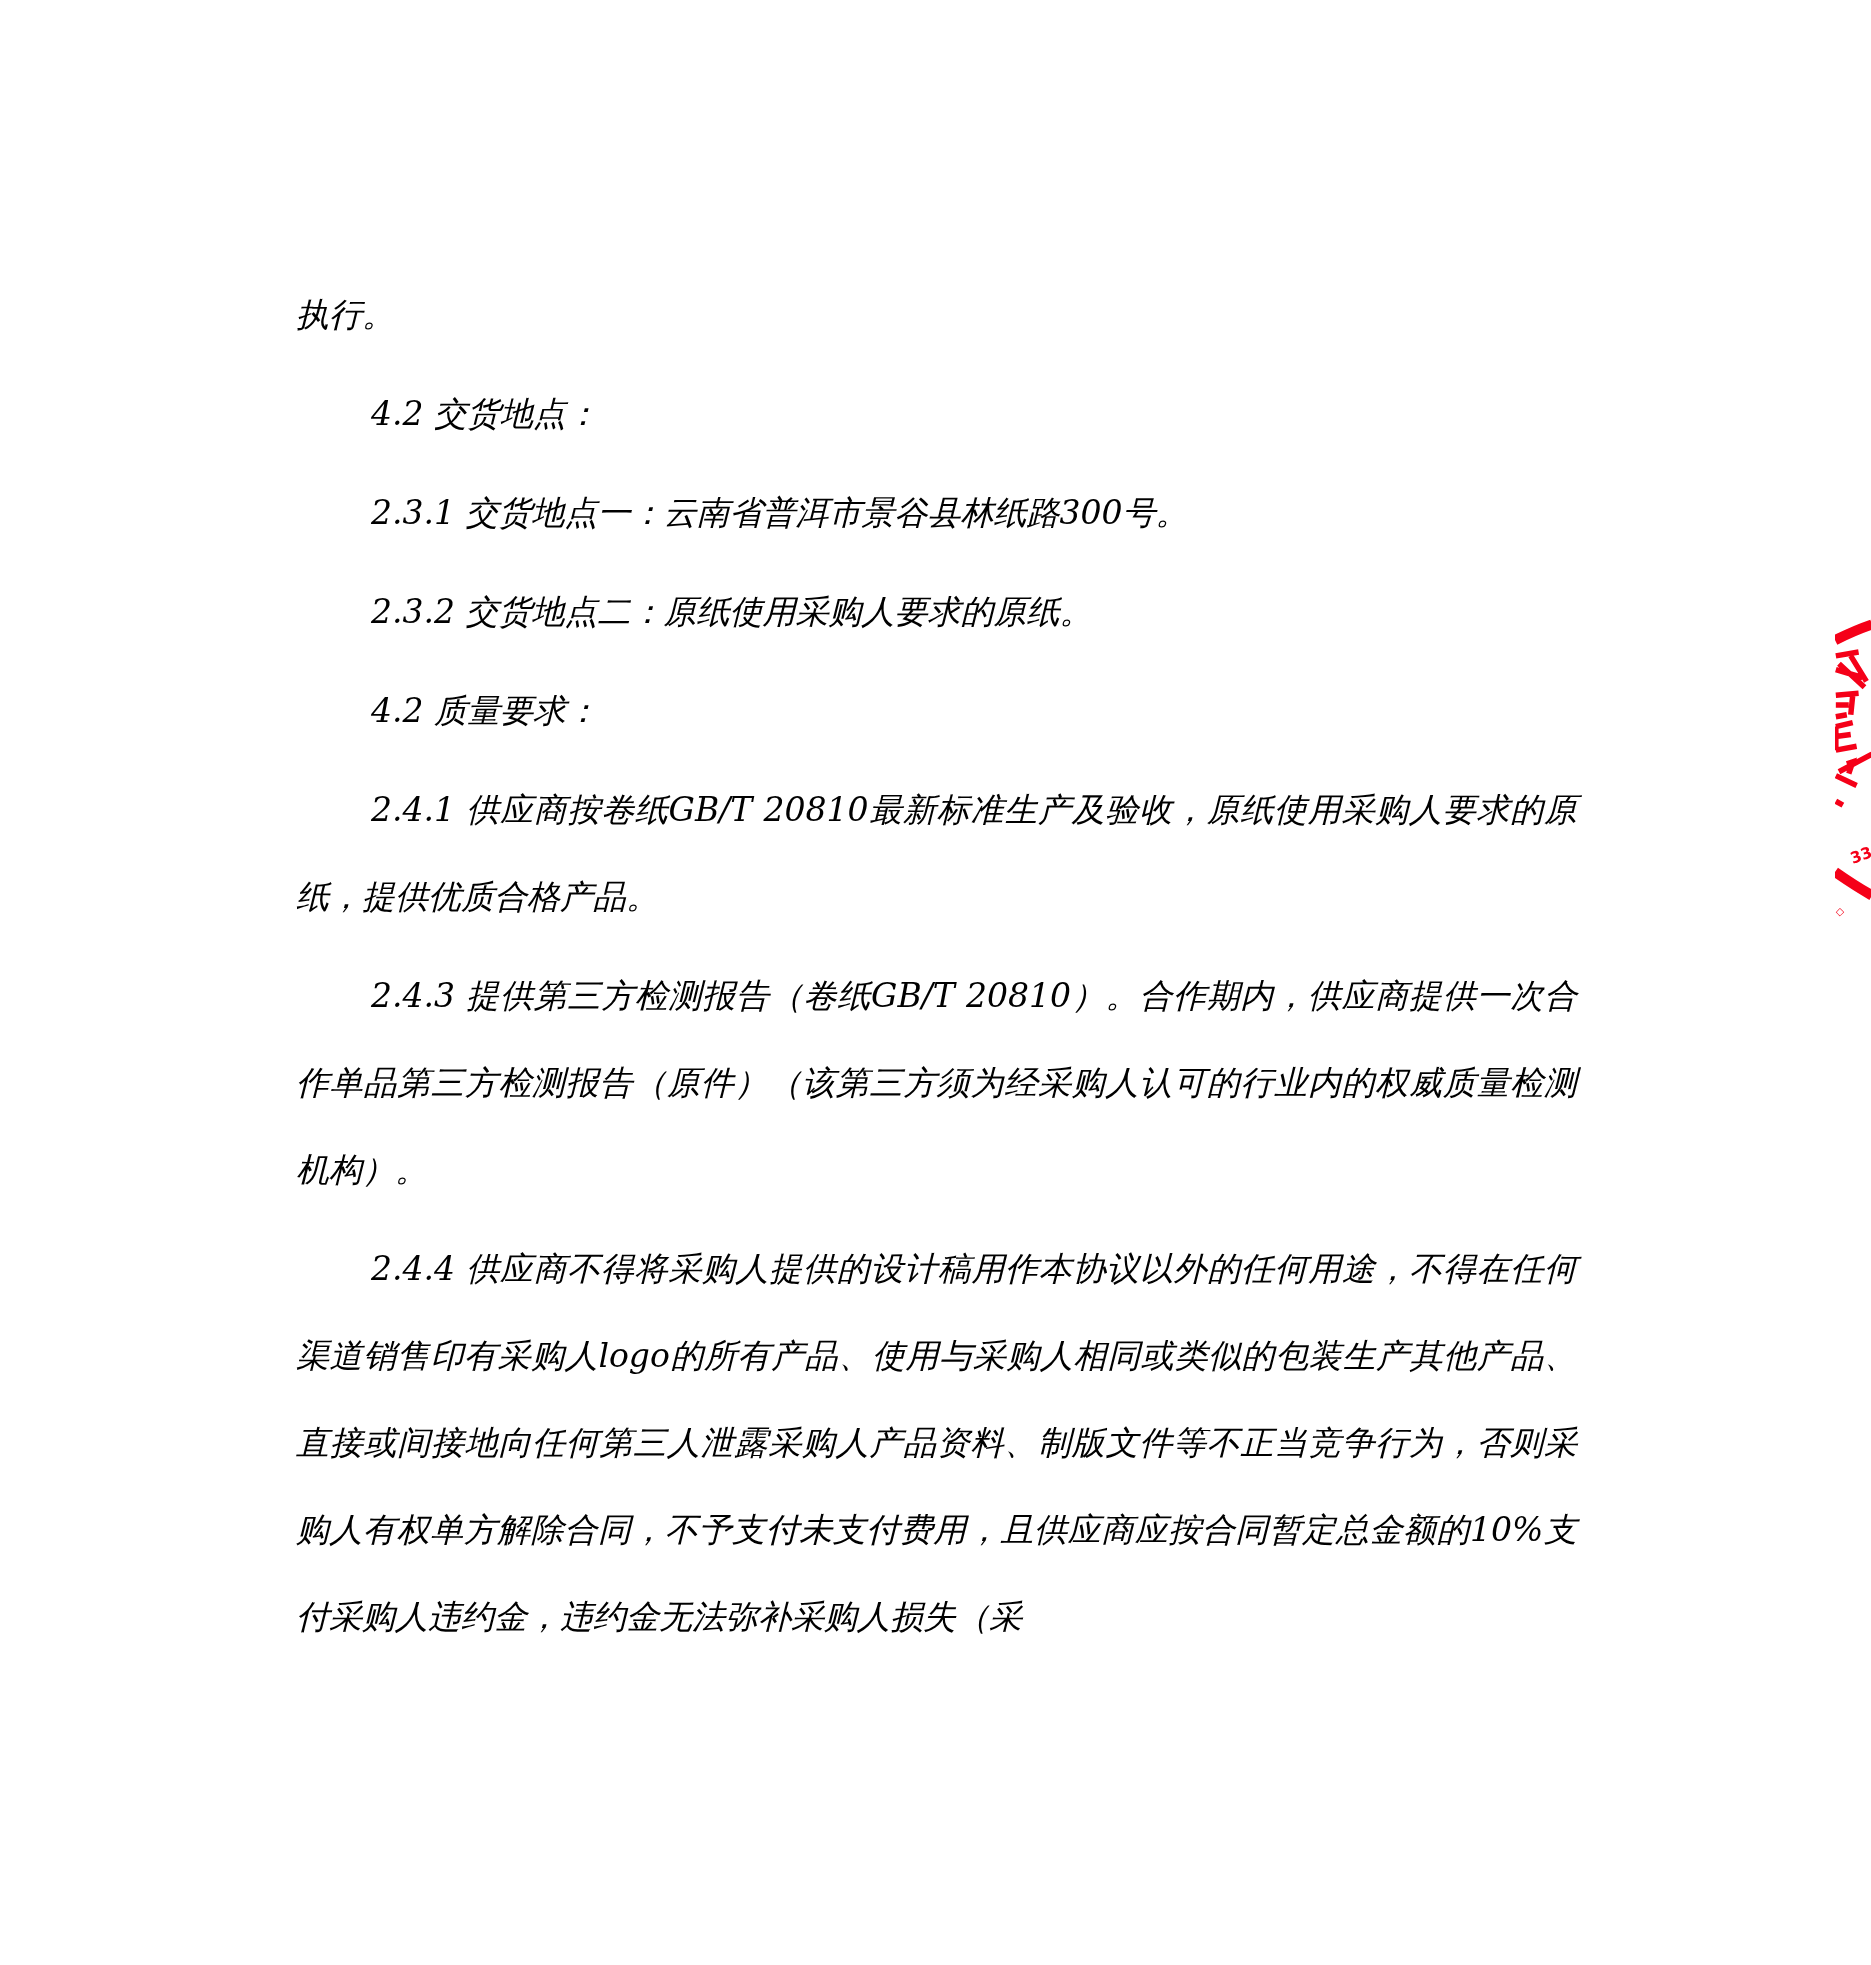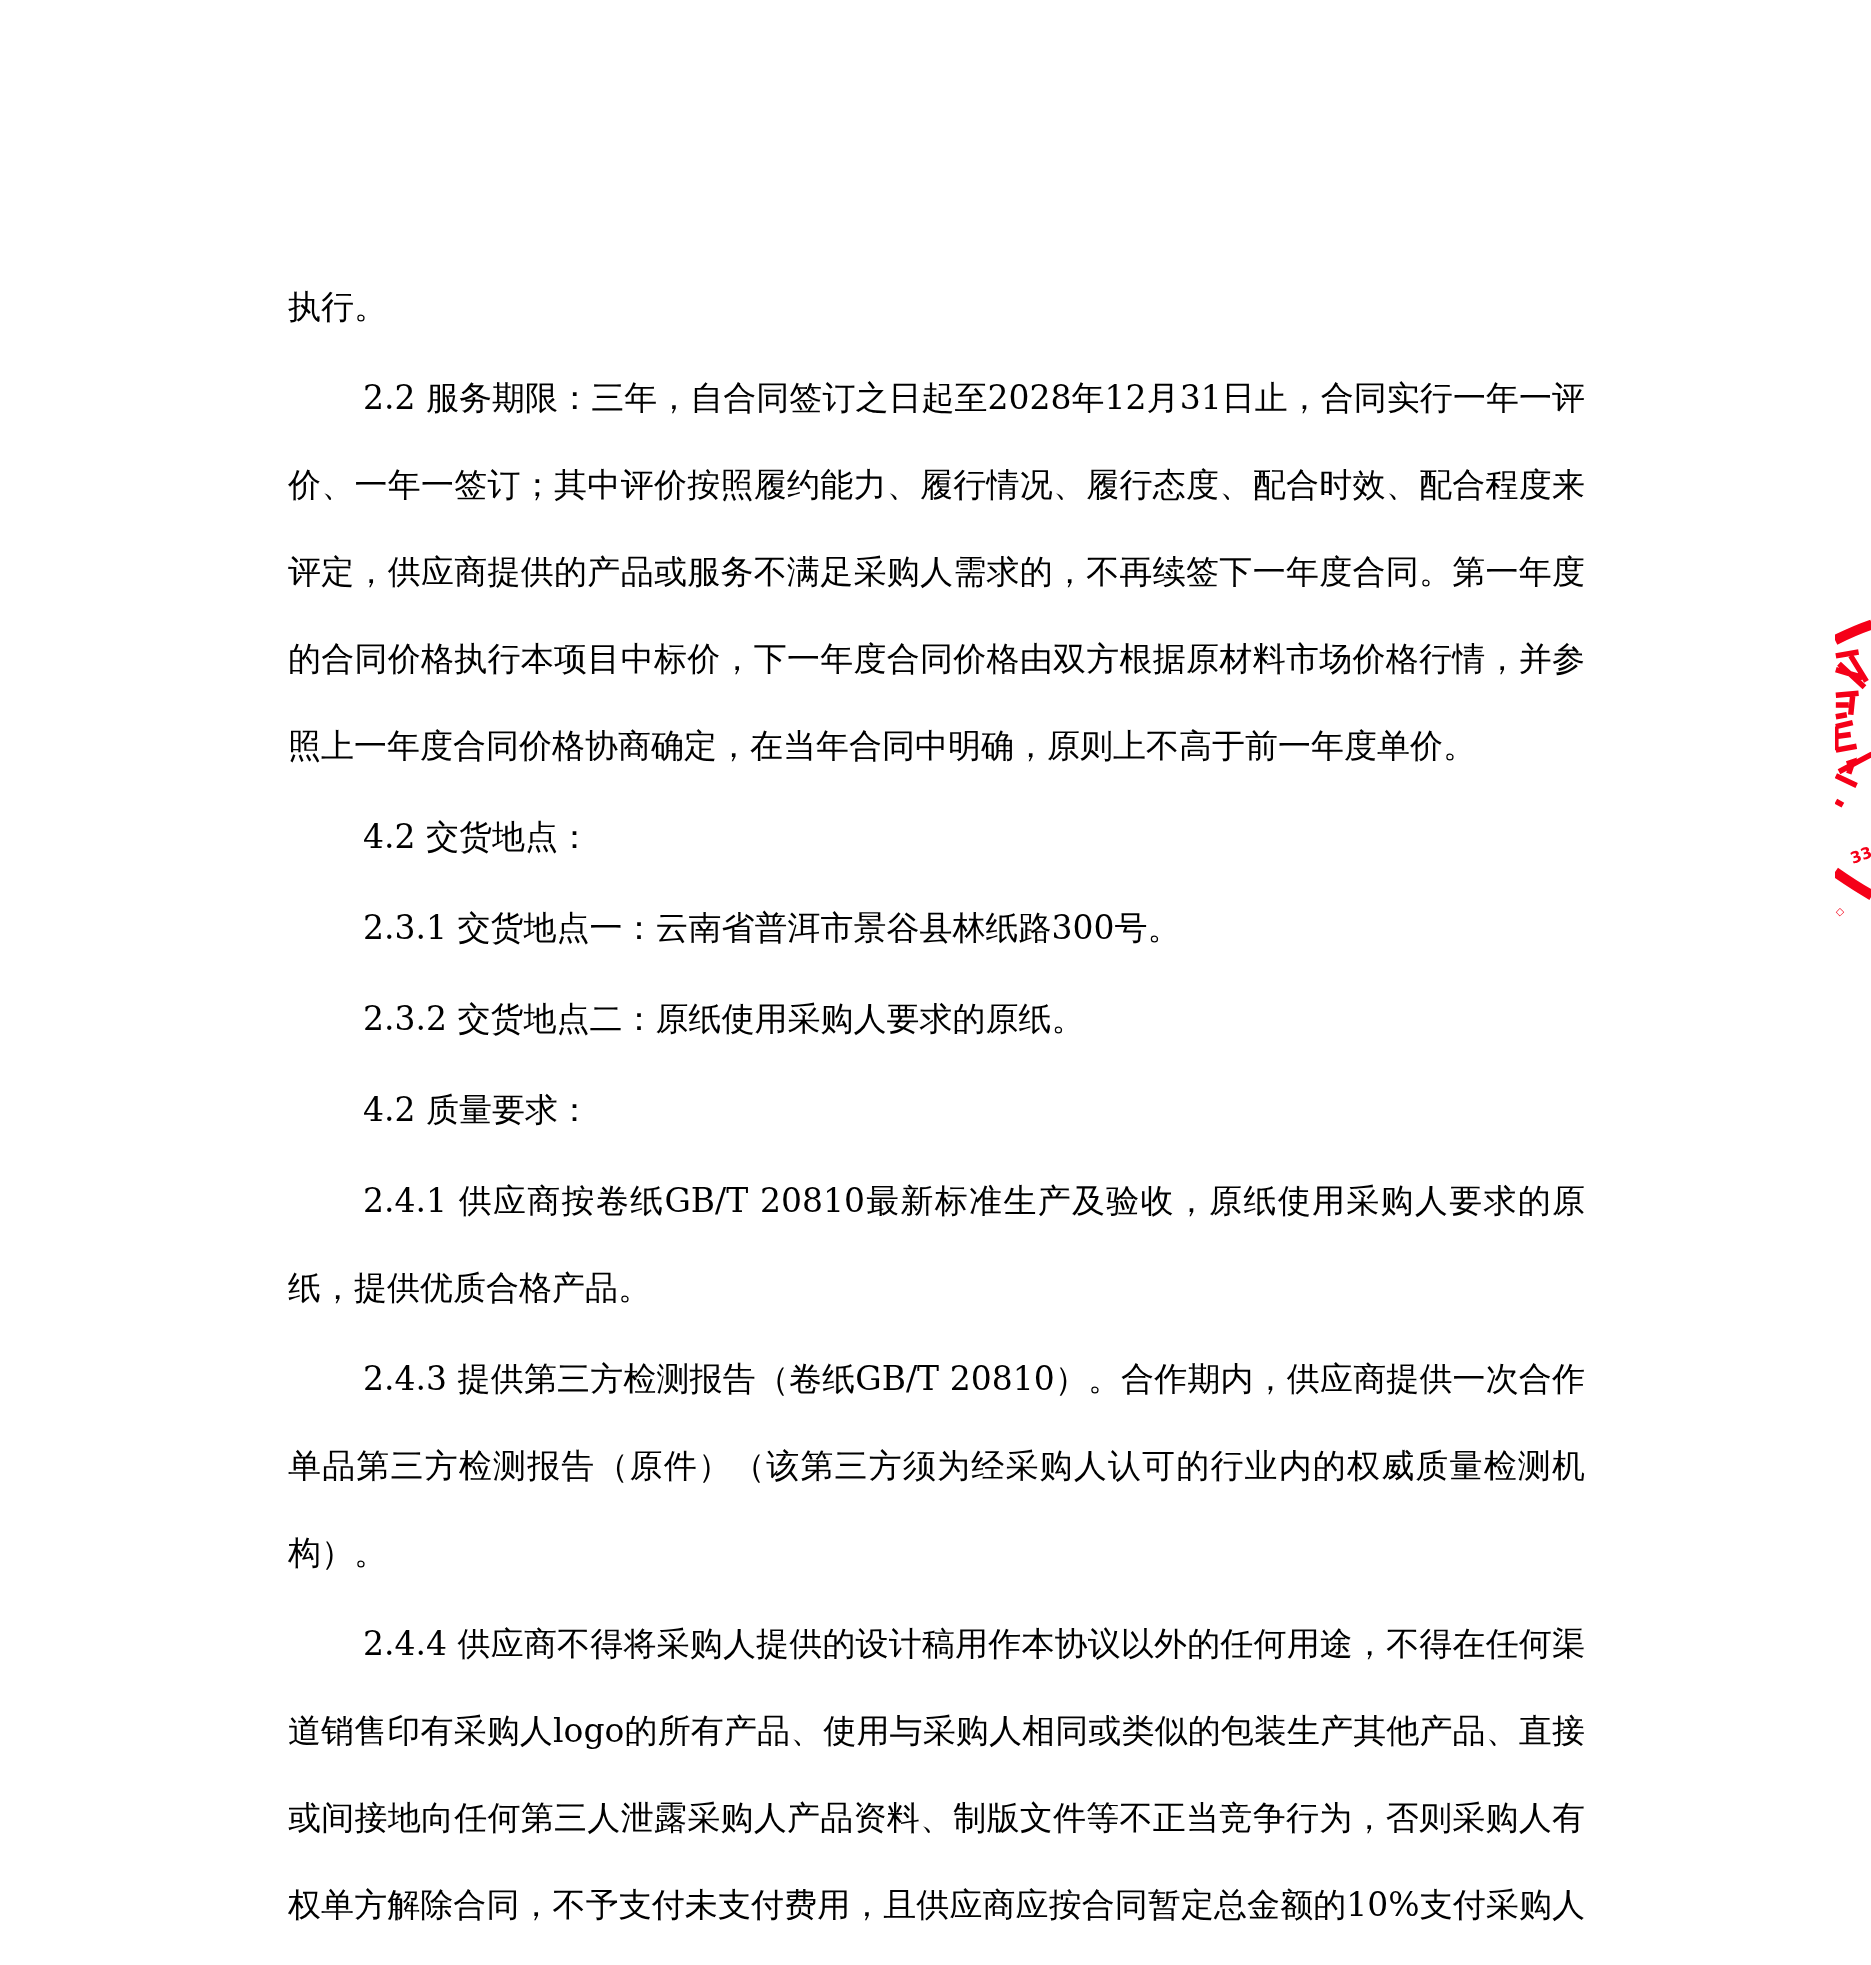--- a/index.html
+++ b/index.html
@@ -6,35 +6,34 @@
   body {
     width: 1872px; height: 2647px; position: relative; overflow: hidden;
     font-family: "DejaVu Serif", "Liberation Serif", serif;
     color: #000000;
   }
   .page { position: absolute; left: 0; top: 0; width: 1872px; height: 2647px; background: #ffffff; }
   .content {
     position: absolute; left: 284px; top: 259px; width: 1305px;
     font-size: 33px; line-height: 87px; text-align: justify;
   }
-  .content p { margin: 4px; }
+  .content p { margin: 12px; font-style: italic; }
   .indent { text-indent: 75px; }
   .seal {
     position: absolute; left: 1835px; top: 597px; width: 37px; height: 322px;
     overflow: hidden;
   }
   .seal svg { display: block; }
 </style>
 </head>
 <body>
 
 <div class="page">
   <div class="content">
     <p>执行。</p>
-    <p class="indent">2.2 服务期限：三年，自合同签订之日起至2028年12月31日止，合同实行一年一评价、一年一签订；其中评价按照履约能力、履行情况、履行态度、配合时效、配合程度来评定，供应商提供的产品或服务不满足采购人需求的，不再续签下一年度合同。第一年度的合同价格执行本项目中标价，下一年度合同价格由双方根据原材料市场价格行情，并参照上一年度合同价格协商确定，在当年合同中明确，原则上不高于前一年度单价。</p>
     <p class="indent">4.2 交货地点：</p>
     <p class="indent">2.3.1 交货地点一：云南省普洱市景谷县林纸路300号。</p>
     <p class="indent">2.3.2 交货地点二：原纸使用采购人要求的原纸。</p>
     <p class="indent">4.2 质量要求：</p>
     <p class="indent">2.4.1 供应商按卷纸GB/T 20810最新标准生产及验收，原纸使用采购人要求的原纸，提供优质合格产品。</p>
     <p class="indent">2.4.3 提供第三方检测报告（卷纸GB/T 20810）。合作期内，供应商提供一次合作单品第三方检测报告（原件）（该第三方须为经采购人认可的行业内的权威质量检测机构）。</p>
     <p class="indent">2.4.4 供应商不得将采购人提供的设计稿用作本协议以外的任何用途，不得在任何渠道销售印有采购人logo的所有产品、使用与采购人相同或类似的包装生产其他产品、直接或间接地向任何第三人泄露采购人产品资料、制版文件等不正当竞争行为，否则采购人有权单方解除合同，不予支付未支付费用，且供应商应按合同暂定总金额的10%支付采购人违约金，违约金无法弥补采购人损失（采</p>
   </div>
 
   <div class="seal">

